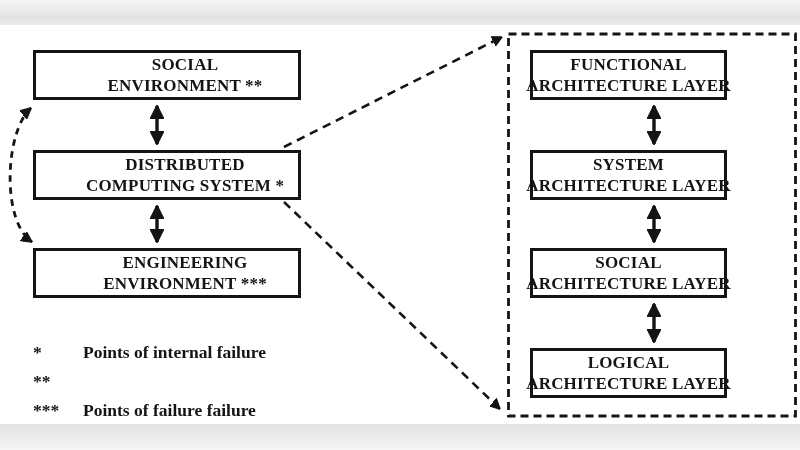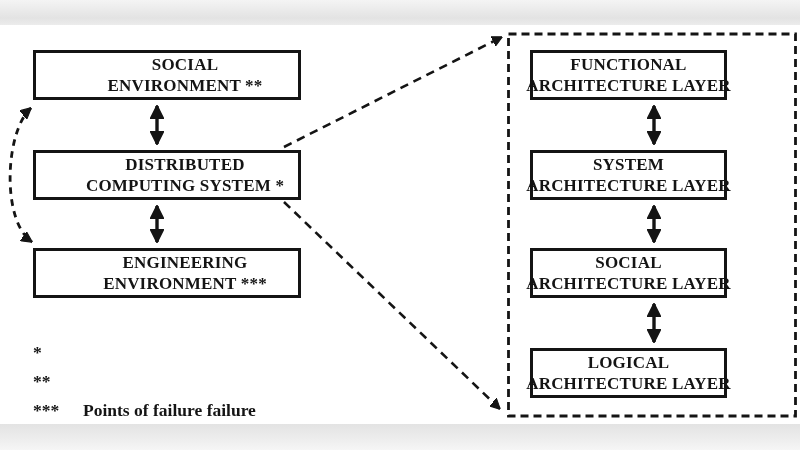--- a/index.html
+++ b/index.html
@@ -89,20 +89,21 @@
     <div>SOCIAL</div>
     <div>ARCHITECTURE LAYER</div>
   </div>
   <div class="box box-right" style="top:348px">
     <div>LOGICAL</div>
     <div>ARCHITECTURE LAYER</div>
   </div>
 
   <div class="legend-row" style="top:342px">
     <span class="legend-sym">*</span>
+    <span class="legend-text">Points of internal failure</span>
   </div>
   <div class="legend-row" style="top:371px">
     <span class="legend-sym">**</span>
   </div>
   <div class="legend-row" style="top:400px">
     <span class="legend-sym">***</span>
     <span class="legend-text">Points of failure failure</span>
   </div>
 
 </div>

